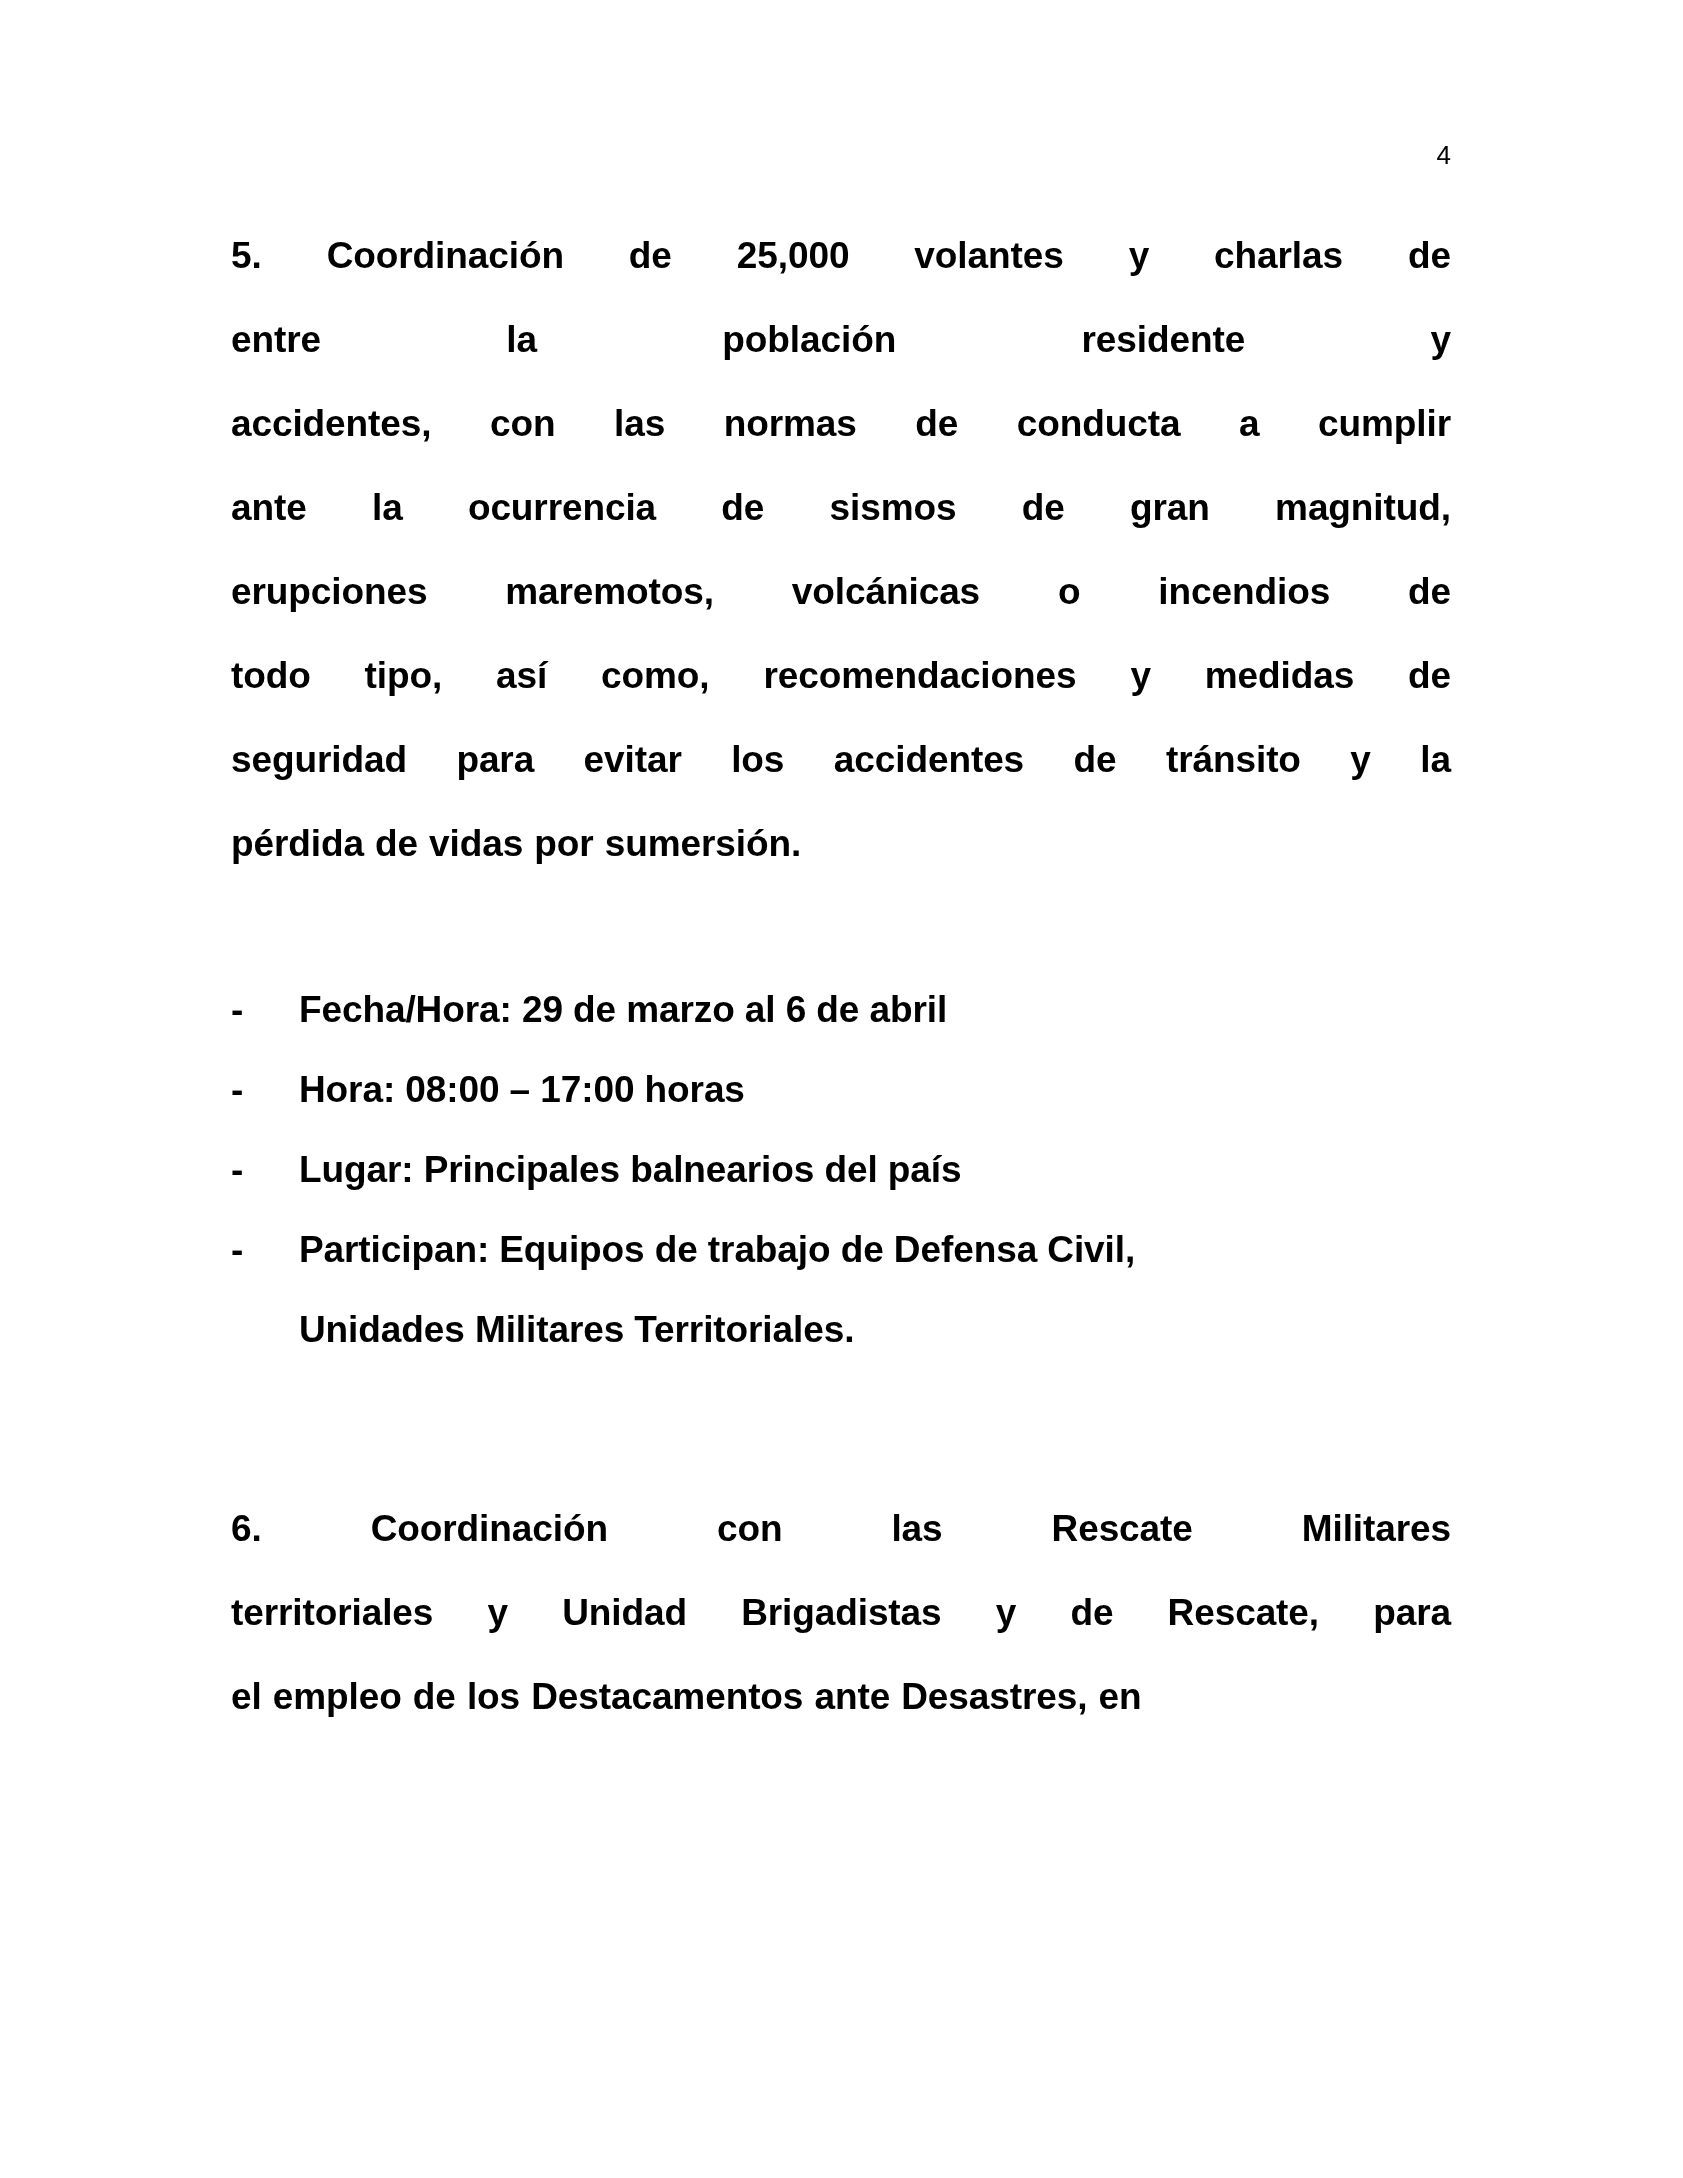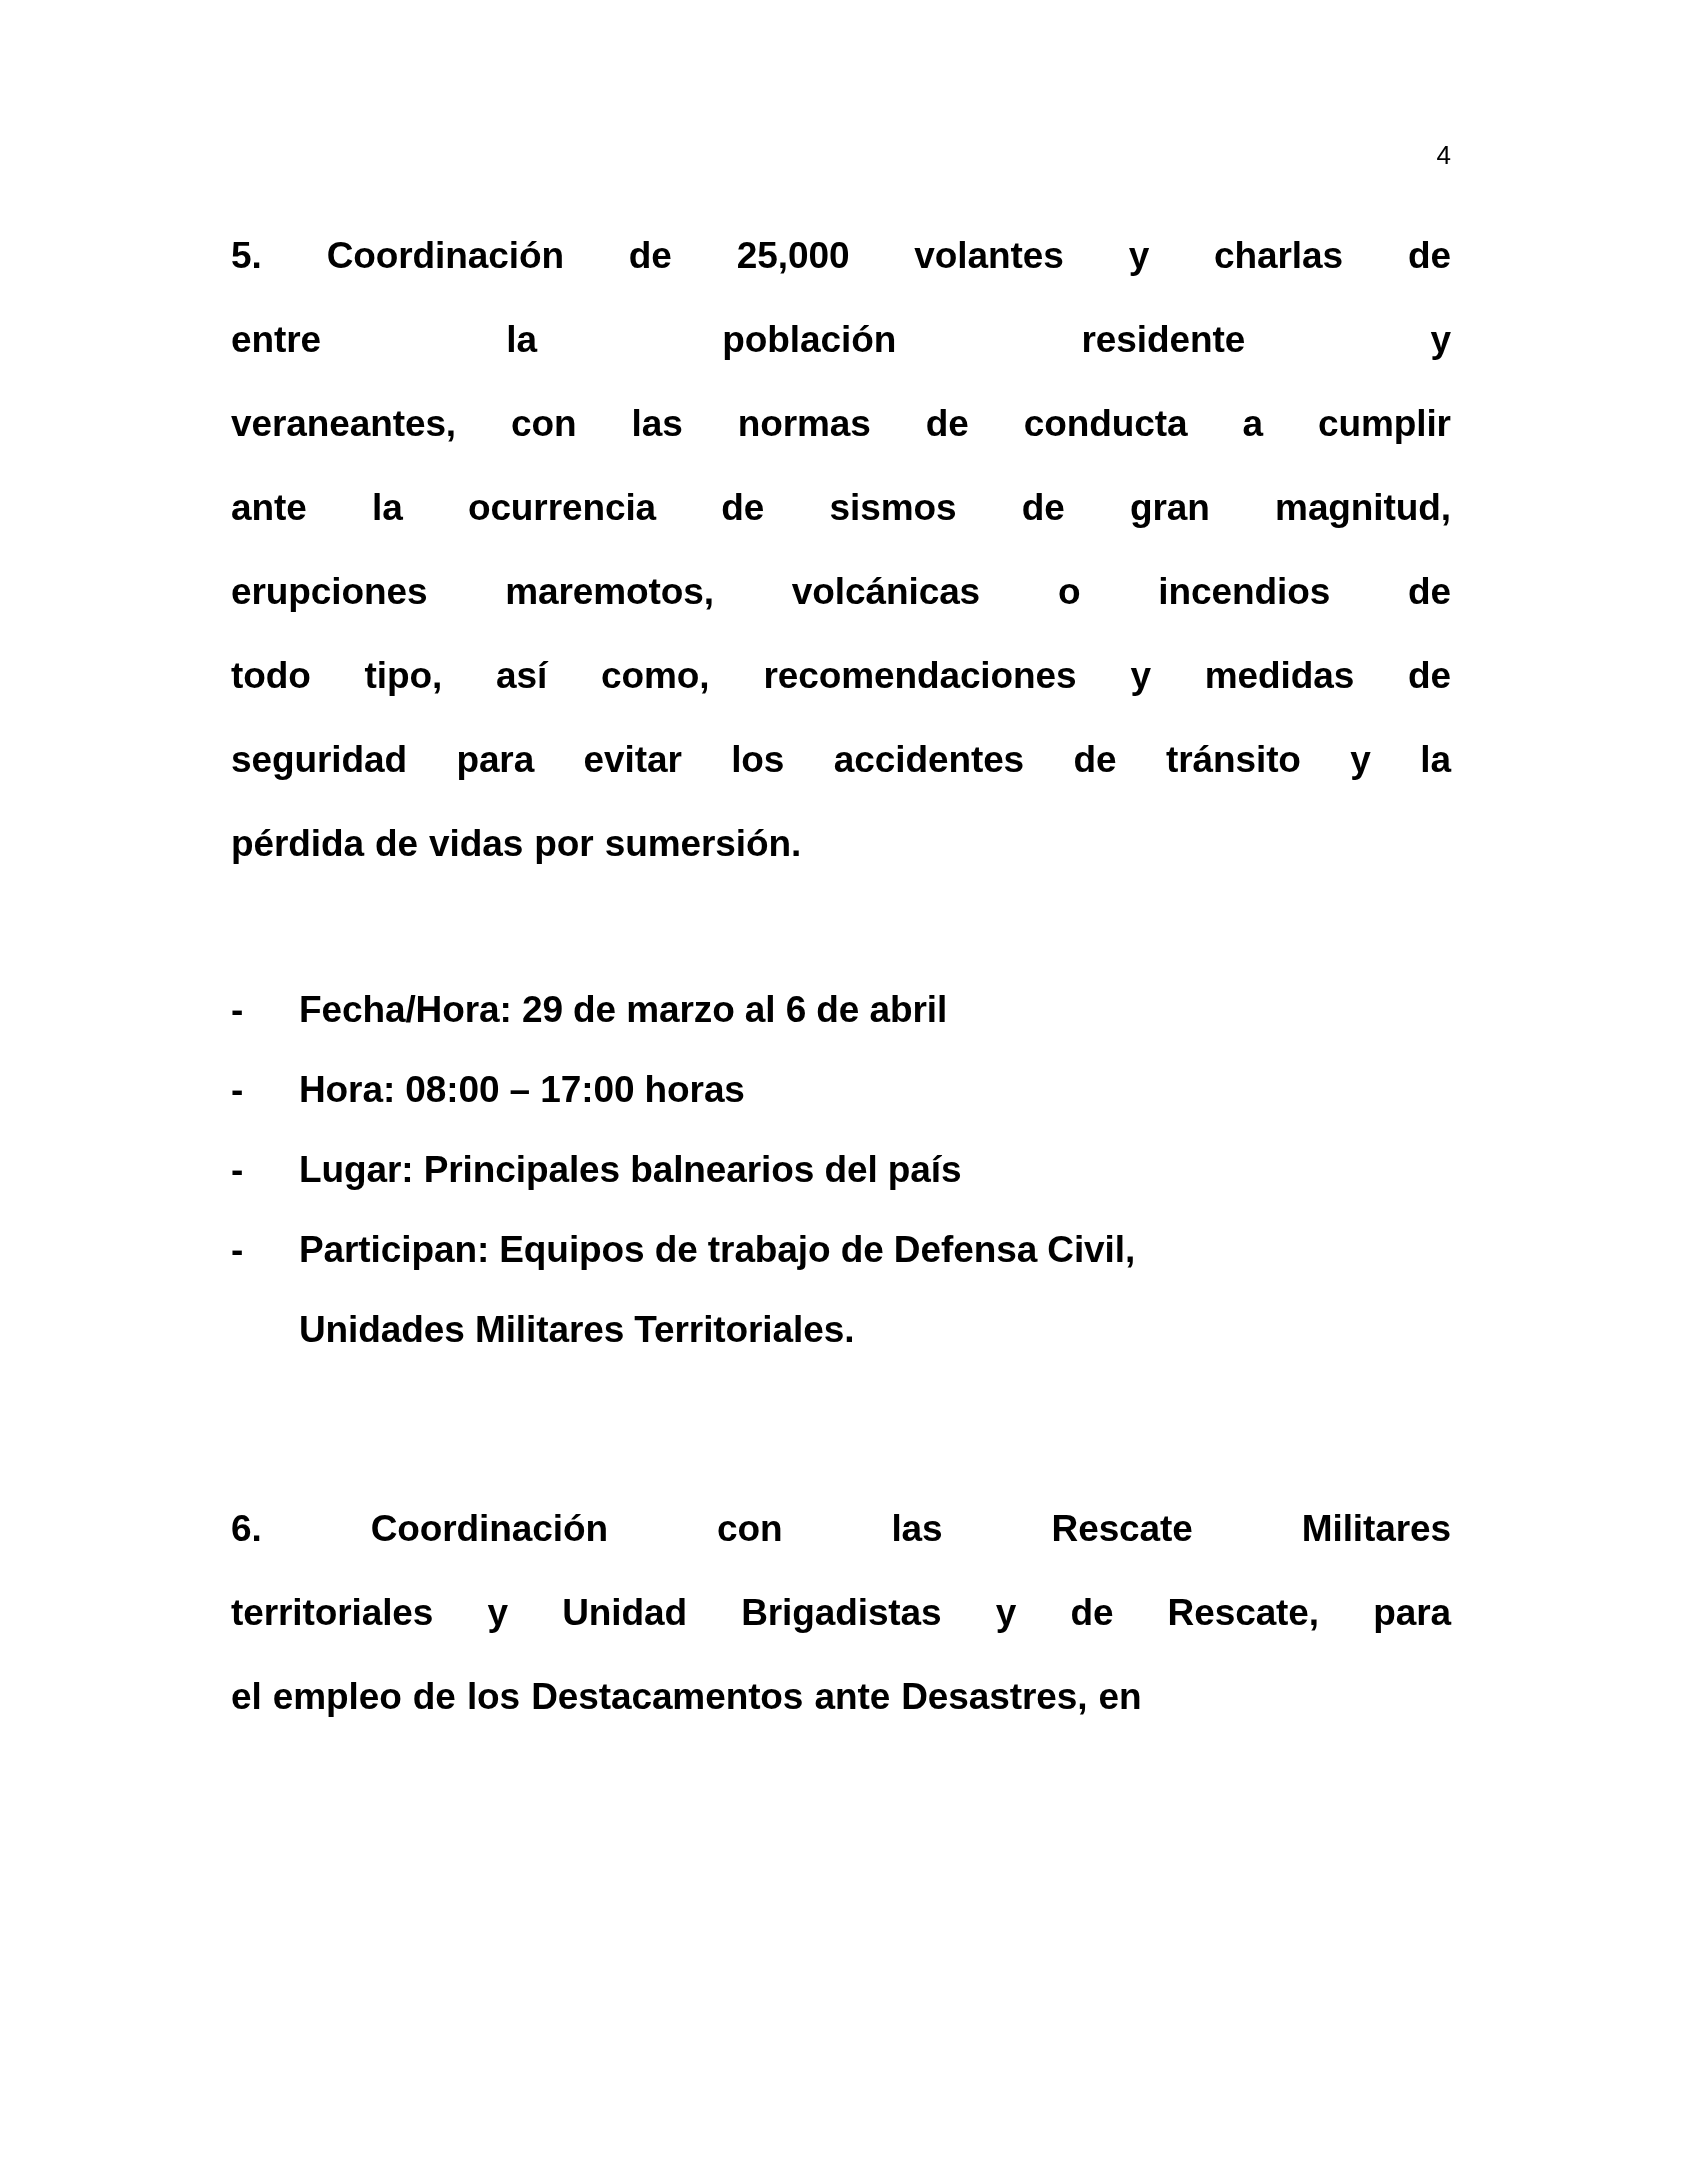--- a/index.html
+++ b/index.html
@@ -117,21 +117,21 @@
           <span class="w">de</span>
         </div>
         <div class="ln">
           <span class="w">entre</span>
           <span class="w">la</span>
           <span class="w">población</span>
           <span class="w">residente</span>
           <span class="w">y</span>
         </div>
         <div class="ln">
-          <span class="w">veraneantes,</span>
+          <span class="w">accidentes,</span>
           <span class="w">con</span>
           <span class="w">las</span>
           <span class="w">normas</span>
           <span class="w">de</span>
           <span class="w">conducta</span>
           <span class="w">a</span>
           <span class="w">cumplir</span>
         </div>
         <div class="ln">
           <span class="w">ante</span>

